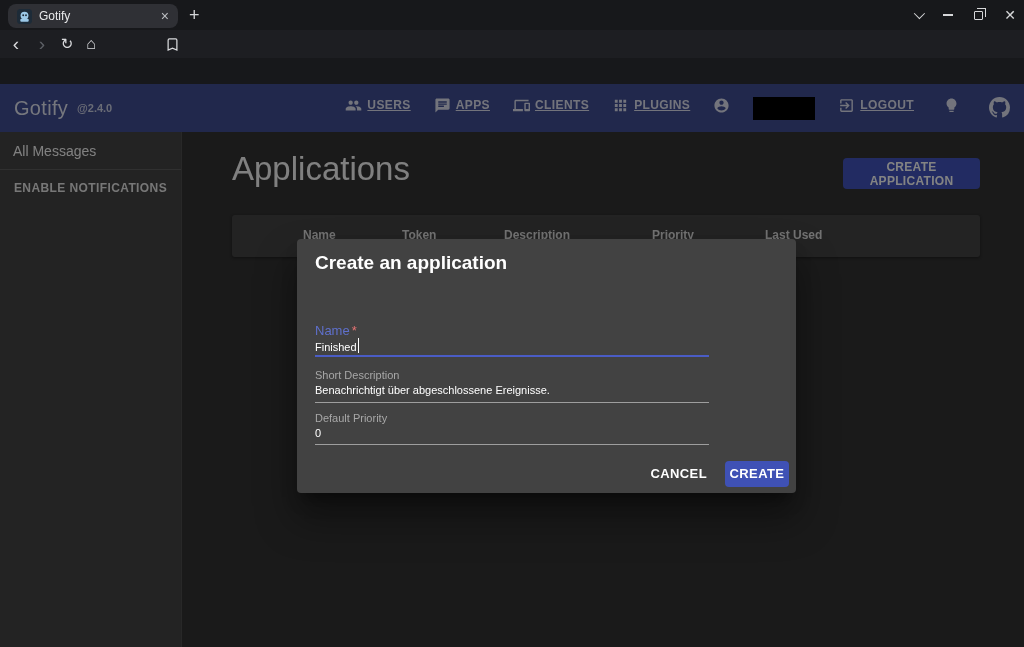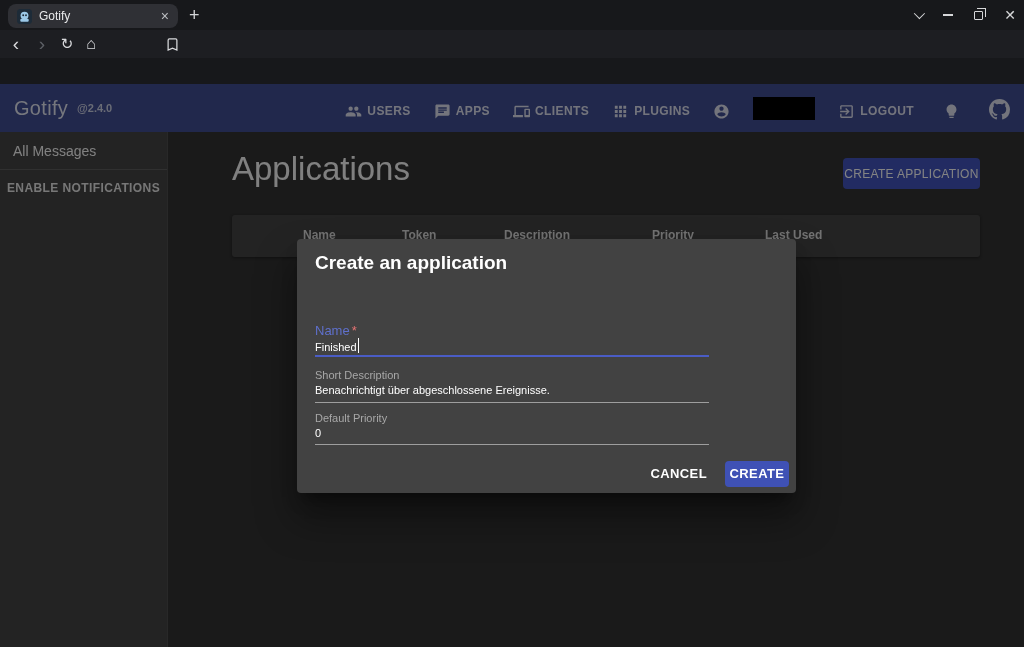--- a/index.html
+++ b/index.html
@@ -52,37 +52,37 @@
   .bm-sep { width:1px; height:14px; background:#4a4b4f; }
   .bm-label { font-size:11px; color:#e6e7e9; }
 
   
   .page { position:absolute; top:84px; left:0; right:0; bottom:0; background:#303030; overflow:hidden; }
 
   .app-header { position:absolute; top:0; left:0; right:0; height:48px; background:#3e4a8c;
                 display:flex; align-items:center; padding:0 14px; }
   .brand { font-size:20px; color:#d9dce8; letter-spacing:0.3px; }
   .version { font-size:11px; font-weight:bold; color:#c2c7da; margin-left:9px; }
-  .header-nav { margin-left:auto; display:flex; align-items:flex-end; gap:23px; color:rgba(255,255,255,0.78); }
+  .header-nav { margin-left:auto; display:flex; align-items:flex-start; gap:23px; color:rgba(255,255,255,0.78);text-decoration:underline; }
   .nav-item { display:flex; align-items:center; gap:5px; font-size:12px; font-weight:bold; letter-spacing:0.4px; }
   .nav-item svg, .hicon svg { width:17px; height:17px; fill:currentColor; }
   .redacted-user { width:62px; height:23px; background:#000; }
   .gh svg { width:21px; height:21px; fill:currentColor; }
 
-  .sidebar { position:absolute; top:48px; left:0; width:168px; bottom:0; background:#424242;
+  .sidebar { position:absolute; top:48px; left:0; width:182px; bottom:0; background:#424242;
              border-right:1px solid rgba(255,255,255,0.05); }
   .sidebar-item { height:38px; display:flex; align-items:center; padding-left:13px; font-size:14px;
                   color:#ededed; border-bottom:1px solid rgba(255,255,255,0.12); }
   .enable-btn { margin-top:11px; width:100%; text-align:center; font-size:12px; font-weight:bold;
                 color:#dcdcdc; letter-spacing:0.4px; background:none; border:none; }
 
   .main { position:absolute; top:48px; left:187px; right:0; bottom:0; background:#303030; }
   .page-title { position:absolute; left:45px; top:18px; font-size:33px; font-weight:400; color:#ececec; }
   .create-btn { position:absolute; left:656px; top:26px; width:137px; height:31px; background:#3f51b5;
-                border:none; border-radius:4px; color:#f2f2f2; font-size:12px; font-weight:normal;
+                border:none; border-radius:4px; color:#f2f2f2; font-size:12px; font-weight:bold;
                 letter-spacing:0.3px; display:flex; align-items:center; justify-content:center; }
   .table-card { position:absolute; left:45px; top:83px; width:748px; height:42px; background:#424242;
                 border-radius:3px; box-shadow:0 1px 3px rgba(0,0,0,0.4); }
   .th { position:absolute; top:13px; font-size:12px; font-weight:bold; color:#d2d2d2; }
   .th-name { left:71px; } .th-token { left:170px; } .th-desc { left:272px; }
   .th-prio { left:420px; } .th-last { left:533px; }
 
   .overlay { position:absolute; inset:0; background:rgba(0,0,0,0.46); }
 
   

